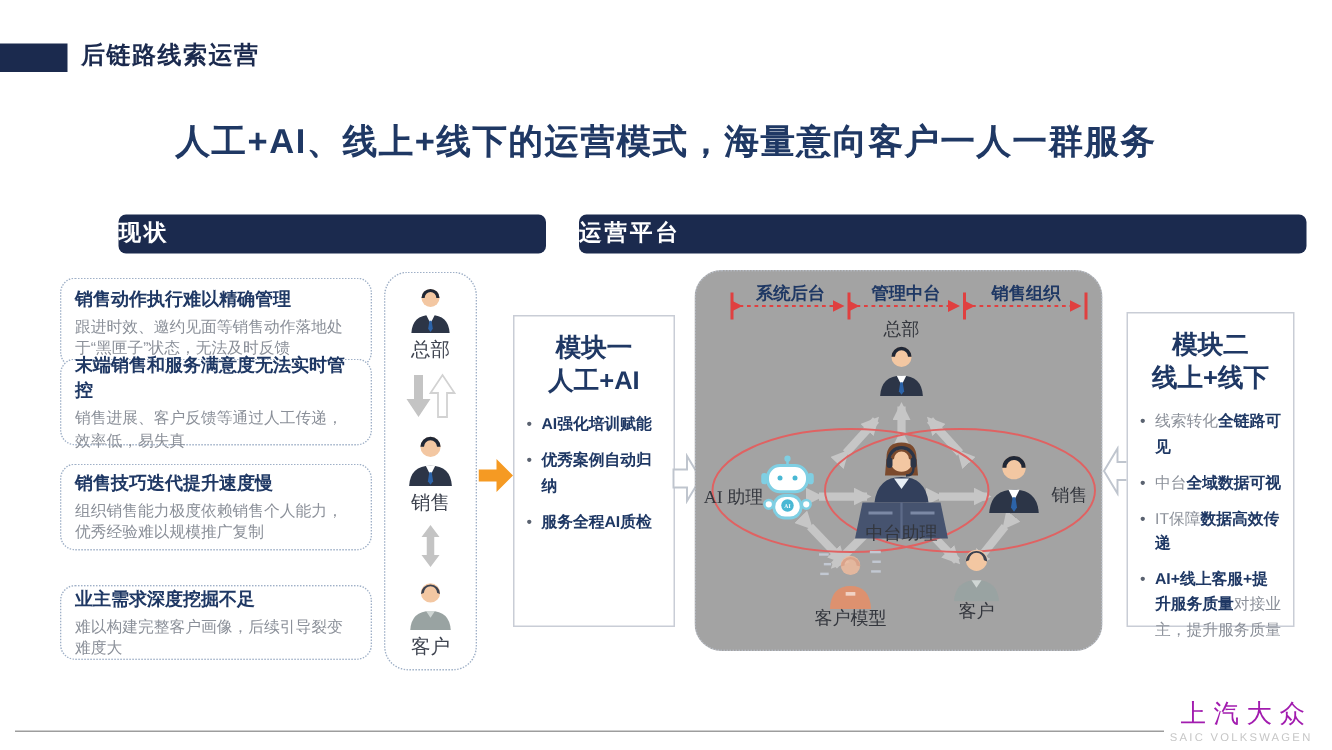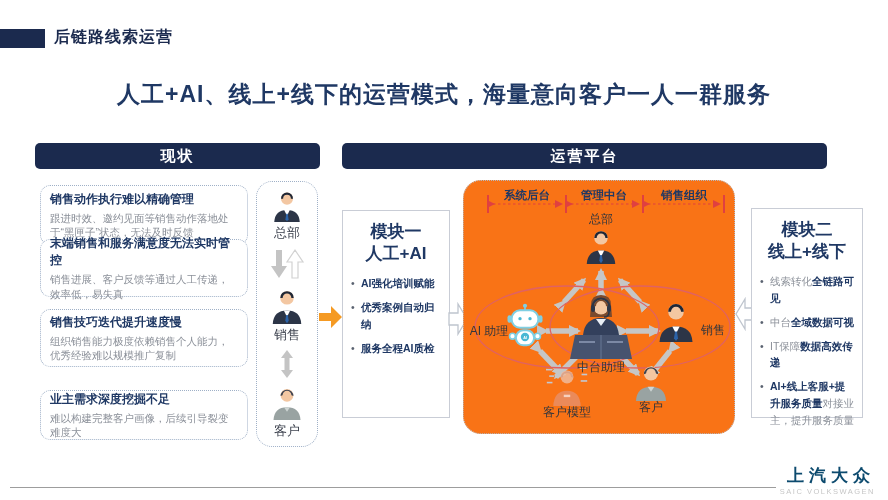--- a/index.html
+++ b/index.html
@@ -5,21 +5,21 @@
   html,body{margin:0;padding:0;background:#e9e9e9;}
   #slide{
     position:relative;width:888px;height:500px;background:#ffffff;overflow:hidden;
     font-family:"Liberation Sans","DejaVu Sans",sans-serif;
   }
   
   .kicker-block{position:absolute;left:0;top:29px;width:45px;height:19px;background:#1b2a4e;}
   .kicker-text{position:absolute;left:54px;top:27px;font-size:16px;font-weight:bold;color:#1b2a4e;letter-spacing:1px;}
   .main-title{position:absolute;left:0;top:79px;width:100%;text-align:center;font-size:23px;font-weight:bold;color:#1f3864;letter-spacing:1px;}
   
-  .bar{position:absolute;height:26px;background:#1b2a4e;border-radius:5px;color:#ffffff;font-size:15px;font-weight:bold;text-align:center;line-height:26px;letter-spacing:2px;}
+  .bar{position:absolute;height:26px;background:#1b2a4e;border-radius:5px;color:#ffffff;font-size:15px;font-weight:bold;line-height:26px;letter-spacing:2px;margin-left:44px;}
   .bar-status{left:35px;top:143px;width:285px;}
   .bar-platform{left:342px;top:143px;width:485px;}
   
   .status-box{position:absolute;left:40px;width:208px;box-sizing:border-box;border:1px dotted #9fb0c7;border-radius:10px;
     display:flex;flex-direction:column;justify-content:center;text-align:left;padding:4px 9px;background:#fff;}
   .status-box .t{font-size:12px;font-weight:bold;color:#1f3864;margin-bottom:3px;}
   .status-box .d{font-size:10.5px;color:#8b9099;line-height:1.35;}
   .sb1{top:185px;height:60px;} .sb2{top:239px;height:58px;} .sb3{top:309px;height:58px;} .sb4{top:390px;height:50px;}
   
   .chain{position:absolute;left:256px;top:181px;width:62px;height:266px;box-sizing:border-box;border:1.5px dotted #9fb0c7;border-radius:16px;
@@ -32,28 +32,28 @@
   .module-2{left:751px;top:208px;width:112px;height:210px;}
   .module .mt{font-size:17px;font-weight:bold;color:#1f3864;text-align:center;line-height:1.3;}
   .module ul{list-style:none;margin:10px 0 0 0;padding:0;}
   .module li{position:relative;font-size:10.5px;line-height:1.6;color:#8b9099;padding-left:10px;margin-bottom:7px;}
   .module li::before{content:"•";position:absolute;left:0;top:0;color:#5a6270;}
   .module li .b{font-weight:bold;color:#1f3864;}
   .module li .n{color:#8b9099;font-weight:normal;}
   
   .flow{position:absolute;}
   
-  .diagram{position:absolute;left:463px;top:180px;width:272px;height:254px;box-sizing:border-box;border:1.5px dotted #b5bac3;border-radius:18px;background:#f97316;}
+  .diagram{position:absolute;left:463px;top:180px;width:272px;height:254px;box-sizing:border-box;border:1.5px dotted #b5bac3;border-radius:18px;background:#a3a3a3;font-family:Liberation Serif, serif;}
   .diagram .abs{position:absolute;}
   .lane{position:absolute;top:7px;width:80px;text-align:center;font-size:11.5px;font-weight:bold;color:#1f3864;}
   .dlabel{position:absolute;font-size:12px;color:#33363d;text-align:center;}
   
   .footer-line{position:absolute;left:10px;top:487px;width:766px;height:1px;background:#9d9d9d;}
   .brand{position:absolute;right:13px;top:464px;text-align:right;}
-  .brand .cn{font-size:17px;font-weight:bold;color:#0c4a6e;letter-spacing:5px;}
+  .brand .cn{font-size:17px;font-weight:normal;color:#a21caf;letter-spacing:5px;}
   .brand .en{font-size:7.5px;color:#c6c6c6;letter-spacing:1.5px;}
 </style>
 </head>
 <body>
 
 <div id="slide">
 
   <svg width="0" height="0" style="position:absolute" aria-hidden="true">
     <defs>
       <symbol id="p-suit" viewBox="0 0 48 48">
@@ -228,21 +228,21 @@
       <rect x="26" y="12" width="4" height="7" rx="2" fill="#2c3547"></rect>
       <rect x="42" y="12" width="4" height="7" rx="2" fill="#2c3547"></rect>
       <path d="M44 19 q0 5 -5 5" fill="none" stroke="#2c3547" stroke-width="1.6"></path>
       <path d="M18 42 Q20 25 36 25 Q52 25 54 42 Z" fill="#33405c"></path>
       <path d="M31 26 L36 33 L41 26 Z" fill="#e8eef5"></path>
       <path d="M10 42 L62 42 L67 66 L5 66 Z" fill="#46536f"></path>
       <line x1="36" y1="42" x2="36" y2="66" stroke="#5d6b88" stroke-width="1.5"></line>
       <rect x="14" y="48" width="16" height="2" fill="#7c89a5"></rect>
       <rect x="42" y="48" width="16" height="2" fill="#7c89a5"></rect>
     </svg>
-    <div class="dlabel" style="left:94px;top:178px;width:86px;z-index:3;">中台助理</div>
+    <div class="dlabel" style="left:94px;top:166px;width:86px;z-index:3;">中台助理</div>
 
     <svg class="abs" style="left:190px;top:117px;" width="44" height="44" viewBox="0 0 48 48">
         <use href="#p-suit"></use>
       </svg>
     <div class="dlabel" style="left:231px;top:141px;width:36px;">销售</div>
 
     <svg class="abs" style="left:79px;top:183px;" width="48" height="42" viewBox="0 0 56 52">
         <use href="#p-model"></use>
       </svg>
     <div class="dlabel" style="left:63px;top:223px;width:80px;">客户模型</div>

